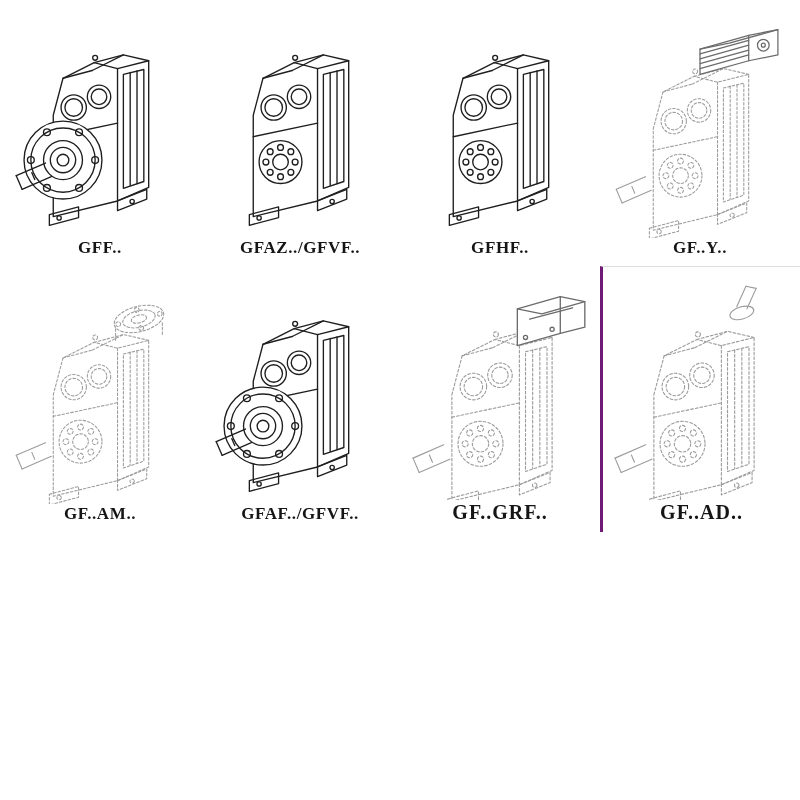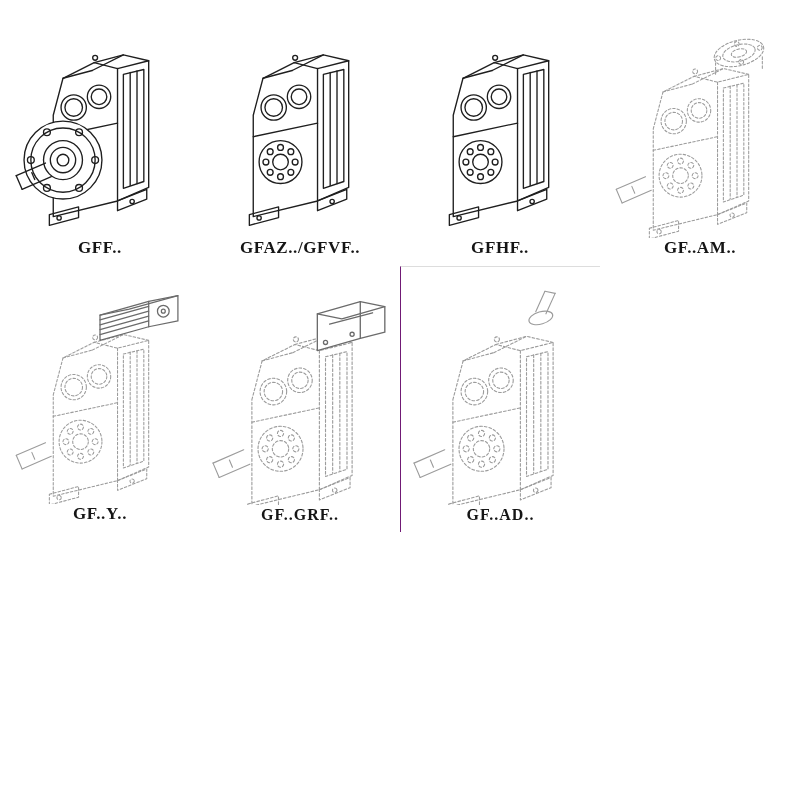--- a/index.html
+++ b/index.html
@@ -10,36 +10,36 @@
     display:grid;
     grid-template-columns:repeat(4, 200px);
     grid-template-rows:repeat(3, 266px);
     width:664px; height:798px;
   }
   .cell {
     display:flex; flex-direction:column;
     align-items:center; justify-content:flex-end;
     padding-bottom:8px;
   }
-  .cell.bordered { border-left:1px solid #701a75; border-top:1px solid #ddd;font-family:Liberation Serif, serif; }
+  .cell.bordered { border-left:3px solid #701a75; border-top:1px solid #ddd;font-family:Liberation Serif, serif; }
 
   .drawing {
     width:198px; height:224px;
     stroke:#1f1f1f; stroke-width:1.4;
     fill:none; stroke-linejoin:round; stroke-linecap:round;
   }
   .drawing.ghost { stroke:#9c9c9c; stroke-width:1.1; stroke-dasharray:2.6 2; }
   .drawing .att  { stroke:#6b6b6b; stroke-dasharray:none; stroke-width:1.3; }
   .drawing .soft { stroke-dasharray:none; }
 
   .label {
     font-weight:700; font-size:17px; letter-spacing:.6px;
     line-height:1.2; text-align:center; white-space:nowrap;
   }
-  .label.big { font-size:16px; letter-spacing:1px; }
+  .label.big { font-size:20px; letter-spacing:1px; }
 
   .defs-holder { position:absolute; width:0; height:0; overflow:hidden; }
 </style>
 </head>
 <body>
 
 <svg class="defs-holder" aria-hidden="true">
   <defs>
     <symbol id="sym-body">
       <path d="M52 104 L62 66 L94 50 L118 56 L150 48 L150 178 L118 192 L52 208 Z"></path>
@@ -177,40 +177,49 @@
 
 
   <figure class="cell">
     <svg class="drawing ghost" viewBox="0 0 200 230">
       <use href="#sym-body" transform="translate(0,14)"></use>
       <use href="#sym-topcircles" transform="translate(0,14)"></use>
       <use href="#sym-bearing" transform="translate(0,14)"></use>
       <g class="soft">
           <use href="#sym-shaft" transform="translate(0,14)"></use>
         </g>
-      <use href="#sym-topflange"></use>
-    </svg>
-    <figcaption class="label">GF..AM..</figcaption>
+      <g class="att">
+          <use href="#sym-motor"></use>
+        </g>
+    </svg>
+    <figcaption class="label">GF..Y..</figcaption>
   </figure>
 
   <figure class="cell">
     <svg class="drawing ghost" viewBox="0 0 200 230">
       <use href="#sym-body" transform="translate(0,14)"></use>
       <use href="#sym-topcircles" transform="translate(0,14)"></use>
       <use href="#sym-bearing" transform="translate(0,14)"></use>
       <g class="soft">
           <use href="#sym-shaft" transform="translate(0,14)"></use>
         </g>
-      <g class="att">
-          <use href="#sym-motor"></use>
-        </g>
-    </svg>
-    <figcaption class="label">GF..Y..</figcaption>
-  </figure>
-
+      <use href="#sym-topflange"></use>
+    </svg>
+    <figcaption class="label">GF..AM..</figcaption>
+  </figure>
+
+  <figure class="cell">
+    <svg class="drawing" viewBox="0 0 200 230">
+      <use href="#sym-body"></use>
+      <use href="#sym-topcircles"></use>
+      <use href="#sym-flange"></use>
+      <use href="#sym-shaft"></use>
+    </svg>
+    <figcaption class="label">GFAF../GFVF..</figcaption>
+  </figure>
 
 
   <figure class="cell">
     <svg class="drawing ghost" viewBox="0 0 200 230">
       <g transform="translate(-4,-2) scale(1.05)">
         <use href="#sym-body" transform="translate(0,14)"></use>
         <use href="#sym-topcircles" transform="translate(0,14)"></use>
         <use href="#sym-bearing" transform="translate(0,14)"></use>
         <g class="soft">
             <use href="#sym-shaft" transform="translate(0,14)"></use>

